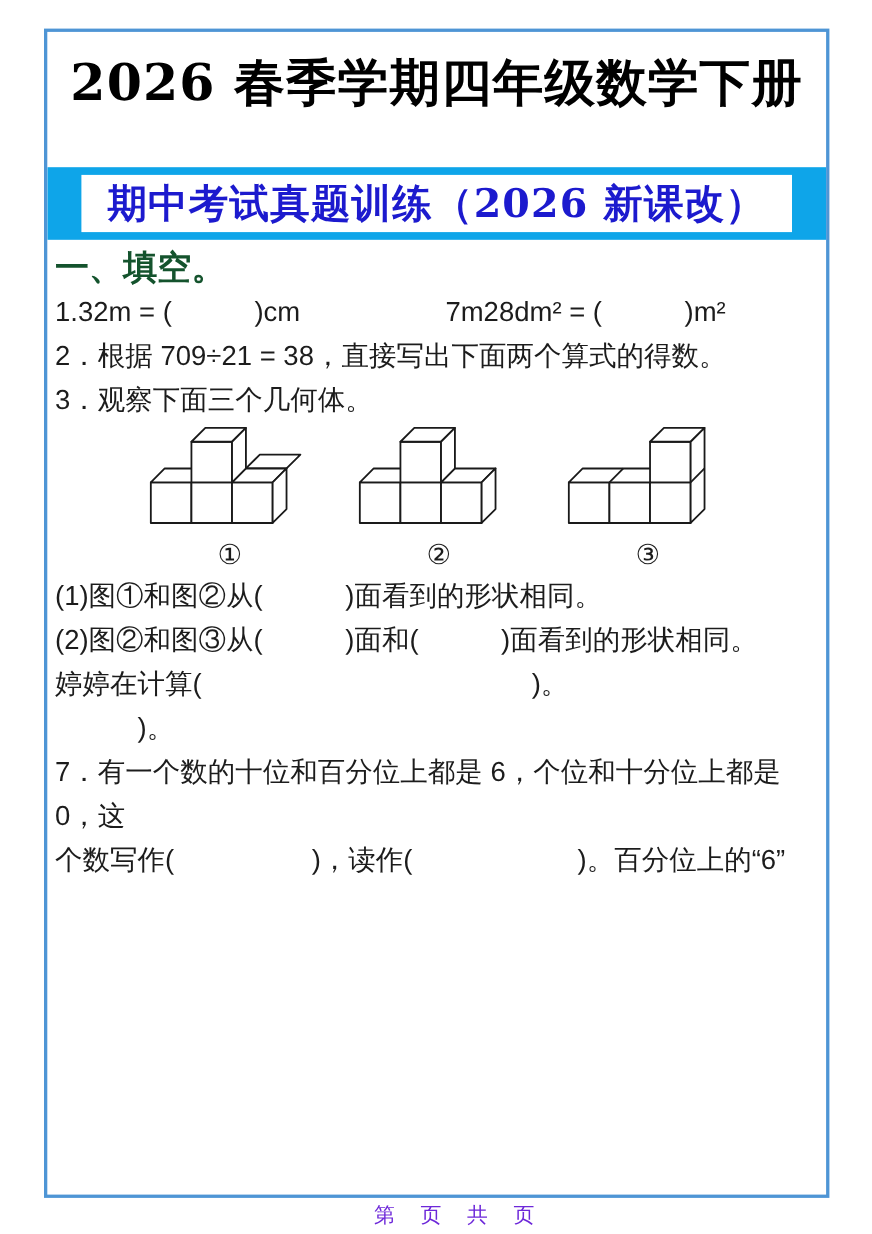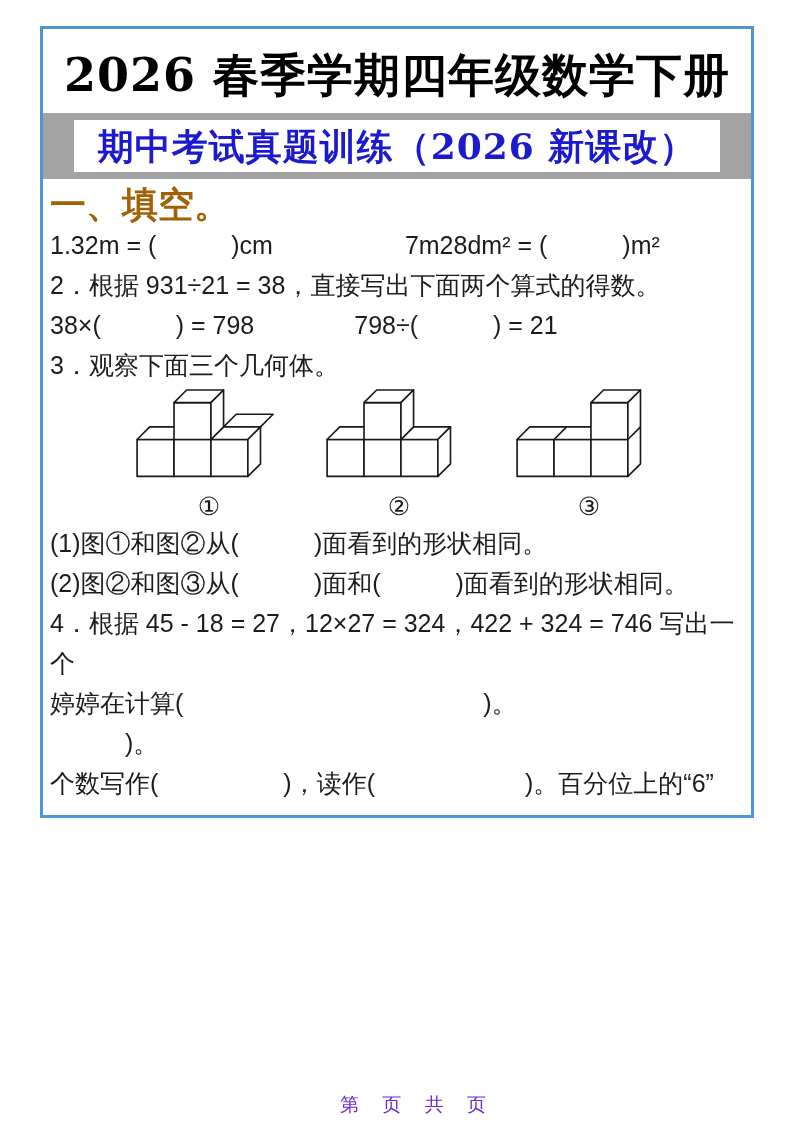--- a/index.html
+++ b/index.html
@@ -6,66 +6,67 @@
     margin: 0; padding: 0;
     width: 793px; height: 1122px;
     background: #ffffff;
     font-family: "Liberation Sans", sans-serif;
     overflow: hidden;
     position: relative;
   }
   .sheet {
     position: absolute;
     left: 40px; top: 26px;
-    width: 714px; height: 792px;
+    width: 714px; height: 1063px;
     border: 3px solid #4e95d5;
     box-sizing: border-box;
     background: #ffffff;
     overflow: hidden;
   }
   .title {
     height: 84px;
     box-sizing: border-box;
     padding-top: 14px;
     text-align: center;
     font-family: "DejaVu Serif", serif;
     font-weight: bold;
     font-size: 46px;
     line-height: 64px;
     color: #000000;
     letter-spacing: 1px;
   }
   .band {
     height: 66px;
-    background: #a3a3a3;
+    background: #0ea5e9;
     display: flex;
     align-items: center;
     justify-content: center;
+    margin-top: 39px;
   }
   .band-inner {
     background: #ffffff;
     padding: 3px 24px;
   }
   .subtitle {
     font-family: "DejaVu Serif", serif;
     font-weight: bold;
     font-size: 36px;
     line-height: 46px;
     color: #1c1ace;
     letter-spacing: 1px;
   }
   .content {
     padding: 4px 7px 0 7px;
     color: #1c1c1c;
     font-size: 25px;
   }
   .heading {
-    color: #a16207;
+    color: #14532d;
     font-weight: bold;
-    font-size: 36px;
+    font-size: 31px;
     line-height: 36px;
     margin: 4px 0 2px 0;
   }
   .line {
     line-height: 40px;
     min-height: 40px;
     white-space: pre-wrap;
   }
   .figures {
     display: flex;
@@ -97,22 +98,21 @@
   <div class="band">
     <div class="band-inner">
       <span class="subtitle">期中考试真题训练（2026 新课改）</span>
     </div>
   </div>
 
   <div class="content">
     <div class="heading">一、填空。</div>
 
     <div class="line">1.32m = (　　　)cm　　　　　 7m28dm² = (　　　)m²</div>
-    <div class="line">2．根据 931÷21 = 38，直接写出下面两个算式的得数。</div>
-    <div class="line">38×(　　　) = 798　　　　798÷(　　　) = 21</div>
+    <div class="line">2．根据 709÷21 = 38，直接写出下面两个算式的得数。</div>
     <div class="line">3．观察下面三个几何体。</div>
 
     <div class="figures">
 
       <div class="figure">
         <svg width="158" height="102" viewBox="0 0 158 105">
           <polygon class="cube" points="5,52 43,52 43,90 5,90"></polygon>
           <polygon class="cube" points="43,52 81,52 81,90 43,90"></polygon>
           <polygon class="cube" points="81,52 119,52 119,90 81,90"></polygon>
           <polygon class="cube" points="5,52 18,39 56,39 43,52"></polygon>
@@ -153,22 +153,22 @@
           <polygon class="cube" points="119,14 132,1 132,77 119,90"></polygon>
           <line class="cube" x1="119" y1="52" x2="132" y2="39"></line>
         </svg>
         <div class="figlabel">③</div>
       </div>
 
     </div>
 
     <div class="line">(1)图①和图②从(　　　)面看到的形状相同。</div>
     <div class="line">(2)图②和图③从(　　　)面和(　　　)面看到的形状相同。</div>
-    <div class="line">4．根据 45 - 18 = 27，12×27 = 324，422 + 324 = 746 写出一个</div>
     <div class="line">婷婷在计算(　　　　　　　　　　　　)。</div>
     <div class="line">　　　)。</div>
+    <div class="line">7．有一个数的十位和百分位上都是 6，个位和十分位上都是 0，这</div>
     <div class="line">个数写作(　　　　　)，读作(　　　　　　)。百分位上的“6”</div>
 
   </div>
 
 </div>
 
 <div class="footer">第 页 共 页</div>
 
 </body></html>

